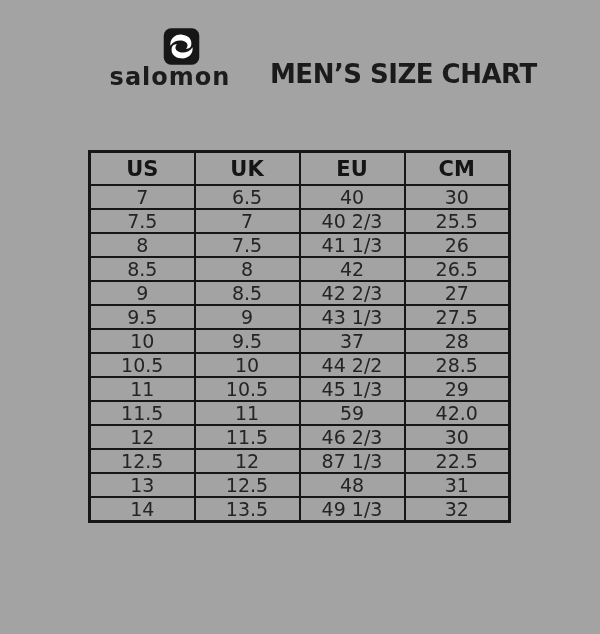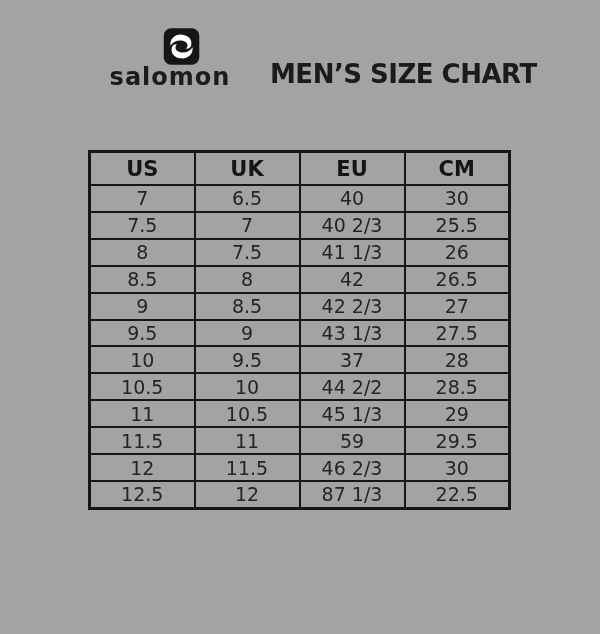--- a/index.html
+++ b/index.html
@@ -152,30 +152,42 @@
         <tr>
           <td>11</td>
           <td>10.5</td>
           <td>45 1/3</td>
           <td>29</td>
         </tr>
         <tr>
           <td>11.5</td>
           <td>11</td>
           <td>59</td>
-          <td>29.5</td>
+          <td>42.0</td>
         </tr>
         <tr>
           <td>12</td>
           <td>11.5</td>
           <td>46 2/3</td>
           <td>30</td>
         </tr>
         <tr>
           <td>12.5</td>
           <td>12</td>
           <td>87 1/3</td>
           <td>22.5</td>
         </tr>
+        <tr>
+          <td>13</td>
+          <td>12.5</td>
+          <td>48</td>
+          <td>31</td>
+        </tr>
+        <tr>
+          <td>14</td>
+          <td>13.5</td>
+          <td>49 1/3</td>
+          <td>32</td>
+        </tr>
       </tbody>
   </table>
 
 </div>
 
 </body></html>

